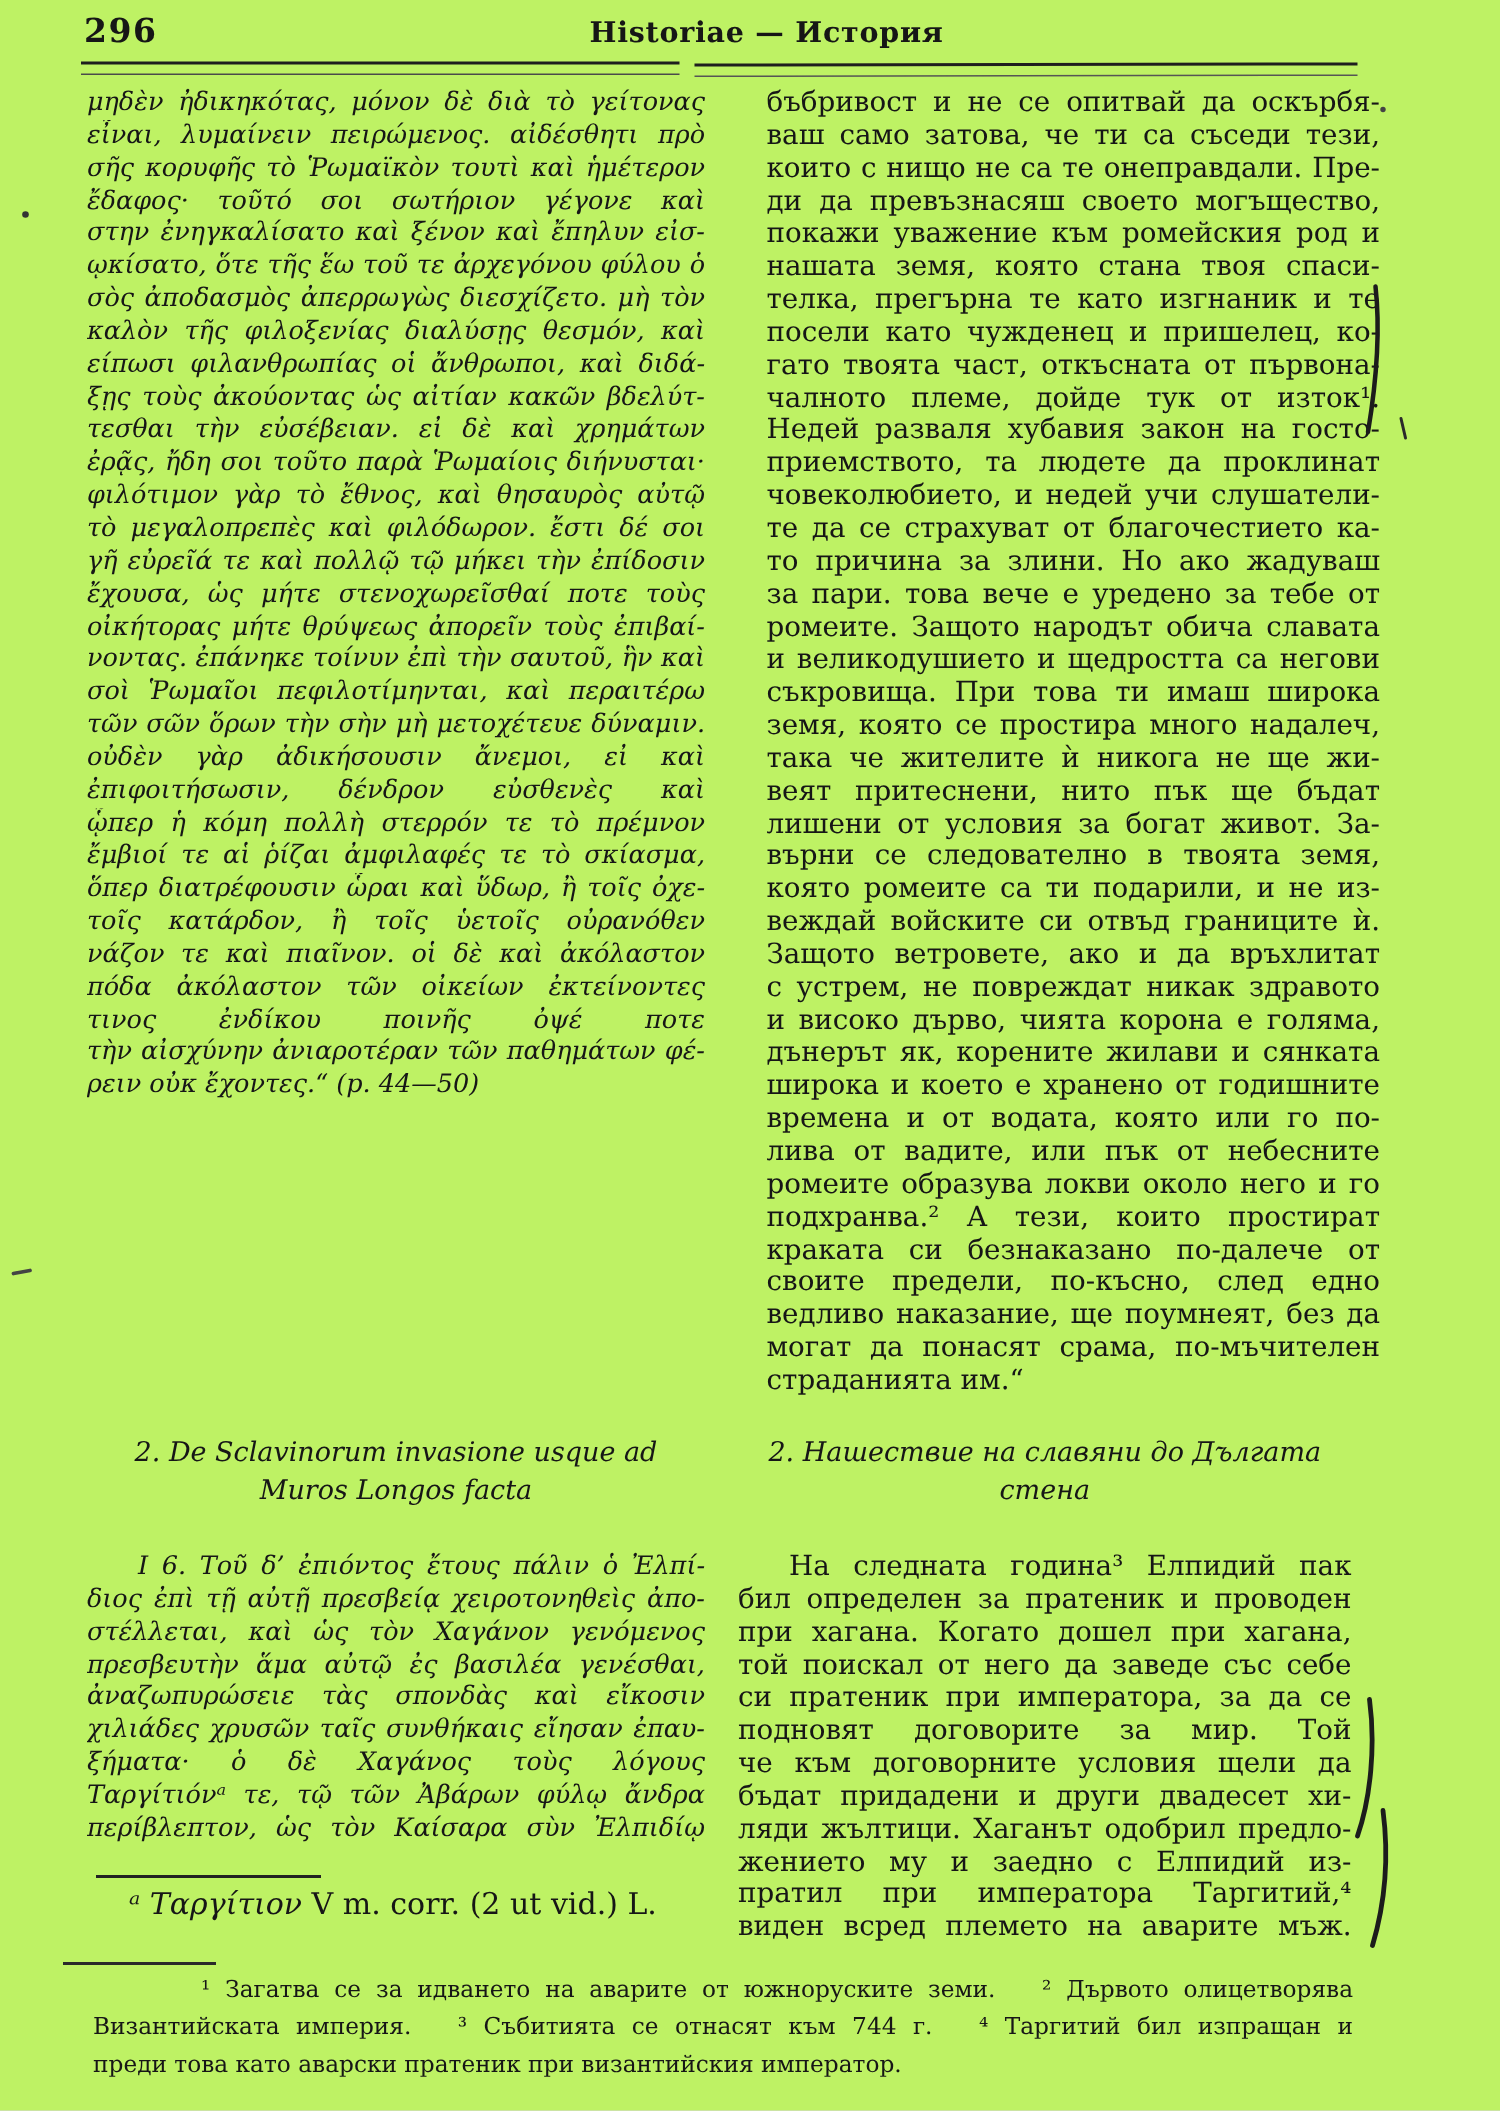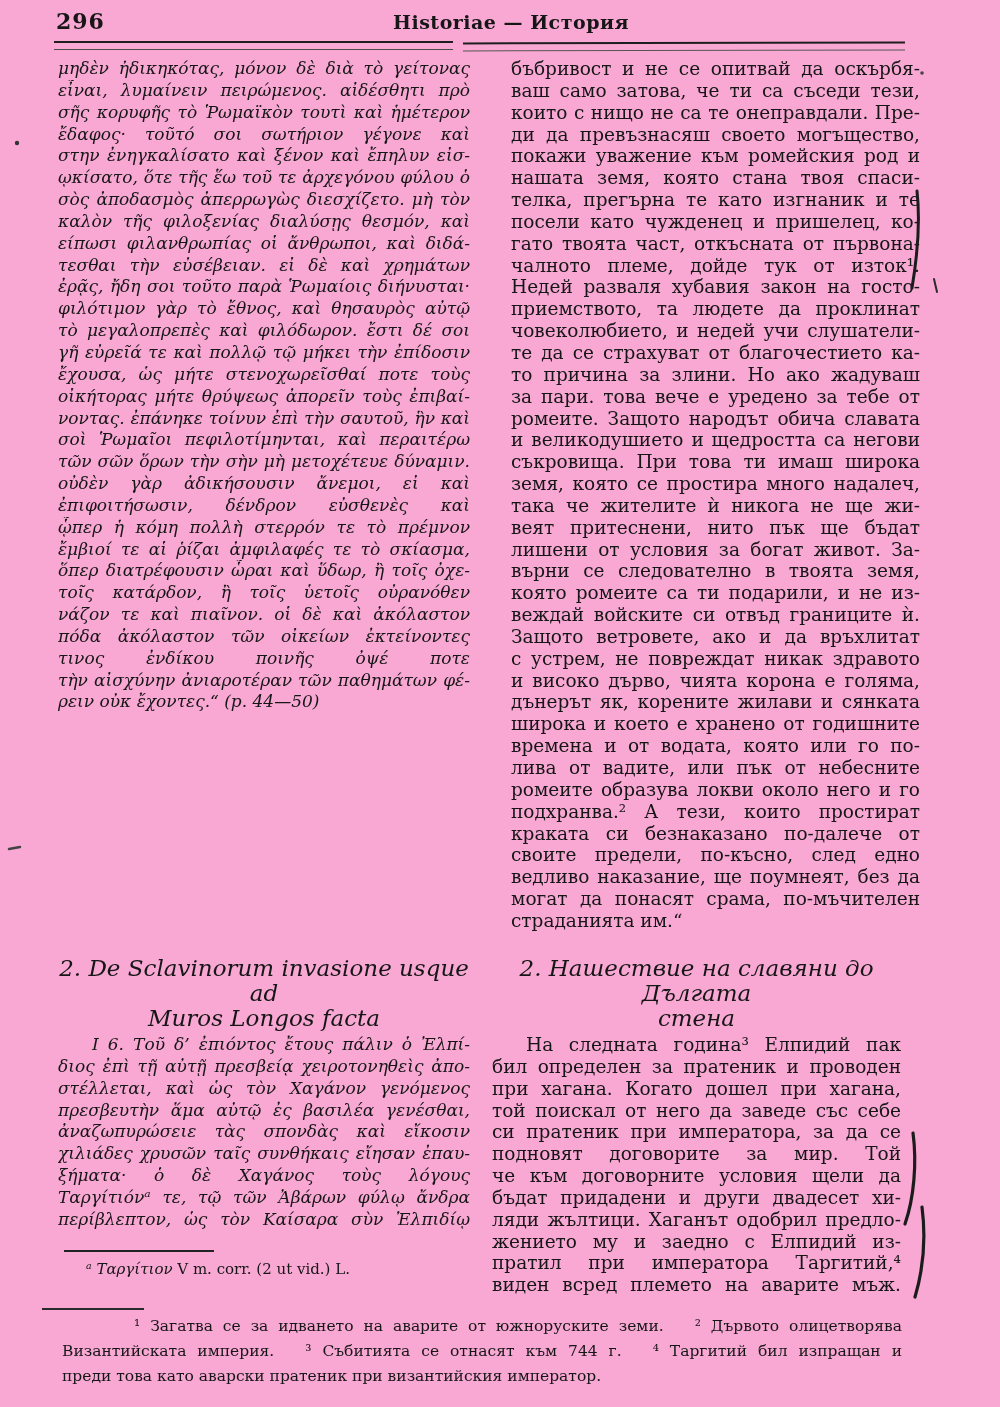--- a/index.html
+++ b/index.html
@@ -1,19 +1,19 @@
 <!DOCTYPE html>
 <html><head>
 <meta charset="utf-8">
 <style>
   html,body{margin:0;padding:0;background:#d8d8d4;}
   #page{
     position:relative;
     width:1000px;height:1407px;
-    background:#f9a8d4;
+    background:#bef264;
     overflow:hidden;
     color:#161616;
   }
   
   #page-number{
     position:absolute;left:56px;top:8px;
     font-family:"DejaVu Serif",serif;
     font-size:22px;font-weight:700;letter-spacing:1px;
   }
   #header-title{
@@ -45,29 +45,29 @@
   #greek-para1{left:58px;top:58px;width:412px;}
   #bulg-para1{left:492px;top:58px;width:409px;margin-left:19px;}
   #greek-para2{left:58px;top:1034px;width:412px;}
   #greek-para2 .tline:first-child{text-indent:34px;}
   #bulg-para2{left:492px;top:1034px;width:409px;}
   #bulg-para2 .tline:first-child{text-indent:34px;}
   
   .sec-heading{
     position:absolute;width:412px;
     font-family:"DejaVu Serif",serif;font-style:italic;
-    font-size:23px;line-height:25px;text-align:center;
+    font-size:18px;line-height:25px;text-align:center;
   }
   #heading-latin{left:58px;top:956px;}
   #heading-bulgarian{left:492px;top:956px;width:409px;}
   
   #apparatus-rule{position:absolute;left:64px;top:1250px;width:150px;border-top:2px solid #222;}
   #apparatus-note{
     position:absolute;left:58px;top:1259px;width:400px;
-    font-family:"DejaVu Serif",serif;font-size:15px;line-height:21px;
+    font-family:"DejaVu Serif",serif;font-size:20px;line-height:21px;
     text-indent:28px;
   }
   #apparatus-note .lemma{font-style:italic;}
   
   #footnotes-rule{position:absolute;left:42px;top:1308px;width:102px;border-top:2px solid #2a2a2a;}
   #footnotes{
     left:62px;top:1314px;width:840px;
     font-family:"DejaVu Serif",serif;font-size:15.5px;
   }
   #footnotes .tline{height:25.2px;line-height:25.2px;}
@@ -88,20 +88,21 @@
   <div id="greek-para1" class="para greek no-stretch-last">
       <div class="tline">μηδὲν ἠδικηκότας, μόνον δὲ διὰ τὸ γείτονας</div>
       <div class="tline">εἶναι, λυμαίνειν πειρώμενος. αἰδέσθητι πρὸ τῆς</div>
       <div class="tline">σῆς κορυφῆς τὸ Ῥωμαϊκὸν τουτὶ καὶ ἡμέτερον</div>
       <div class="tline">ἔδαφος· τοῦτό σοι σωτήριον γέγονε καὶ μετανά-</div>
       <div class="tline">στην ἐνηγκαλίσατο καὶ ξένον καὶ ἔπηλυν εἰσ-</div>
       <div class="tline">ῳκίσατο, ὅτε τῆς ἕω τοῦ τε ἀρχεγόνου φύλου ὁ</div>
       <div class="tline">σὸς ἀποδασμὸς ἀπερρωγὼς διεσχίζετο. μὴ τὸν</div>
       <div class="tline">καλὸν τῆς φιλοξενίας διαλύσῃς θεσμόν, καὶ κατ-</div>
       <div class="tline">είπωσι φιλανθρωπίας οἱ ἄνθρωποι, καὶ διδά-</div>
+      <div class="tline">ξῃς τοὺς ἀκούοντας ὡς αἰτίαν κακῶν βδελύτ-</div>
       <div class="tline">τεσθαι τὴν εὐσέβειαν. εἰ δὲ καὶ χρημάτων</div>
       <div class="tline">ἐρᾷς, ἤδη σοι τοῦτο παρὰ Ῥωμαίοις διήνυσται·</div>
       <div class="tline">φιλότιμον γὰρ τὸ ἔθνος, καὶ θησαυρὸς αὐτῷ</div>
       <div class="tline">τὸ μεγαλοπρεπὲς καὶ φιλόδωρον. ἔστι δέ σοι καὶ</div>
       <div class="tline">γῆ εὐρεῖά τε καὶ πολλῷ τῷ μήκει τὴν ἐπίδοσιν</div>
       <div class="tline">ἔχουσα, ὡς μήτε στενοχωρεῖσθαί ποτε τοὺς</div>
       <div class="tline">οἰκήτορας μήτε θρύψεως ἀπορεῖν τοὺς ἐπιβαί-</div>
       <div class="tline">νοντας. ἐπάνηκε τοίνυν ἐπὶ τὴν σαυτοῦ, ἣν καὶ</div>
       <div class="tline">σοὶ Ῥωμαῖοι πεφιλοτίμηνται, καὶ περαιτέρω</div>
       <div class="tline">τῶν σῶν ὅρων τὴν σὴν μὴ μετοχέτευε δύναμιν.</div>

